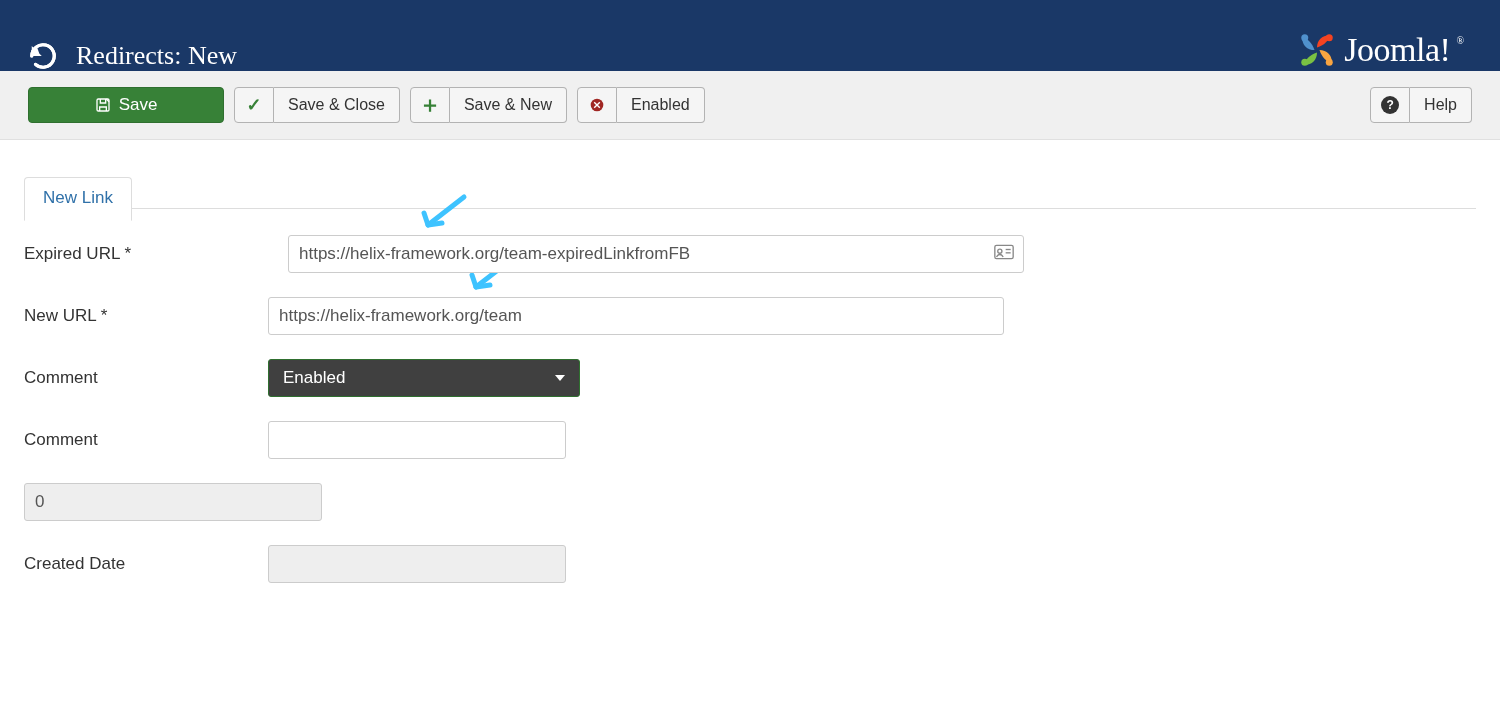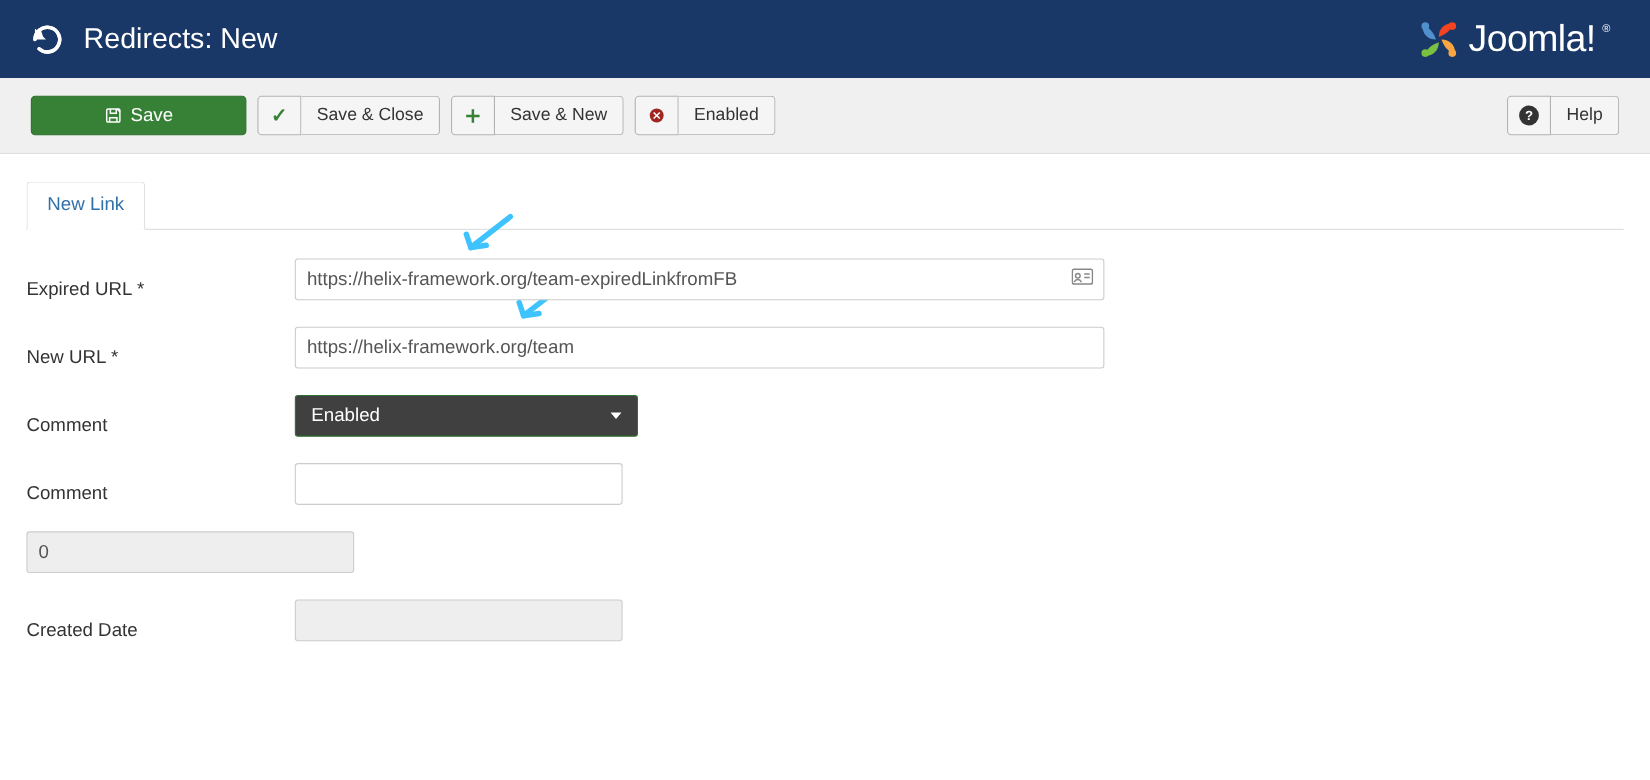--- a/index.html
+++ b/index.html
@@ -7,23 +7,24 @@
     font-family: -apple-system, BlinkMacSystemFont, "Segoe UI", Helvetica, Arial, sans-serif;
     font-size: 16px;
     color: #333;
     background: #fff;
     width: 1500px;
   }
   .header {
     background: #1a3867;
     height: 71px;
     display: flex;
-    align-items: center;
+    align-items: flex-end;
     padding: 0 28px;
     justify-content: space-between;
+    font-family: Liberation Serif, serif;
   }
   .header-left { display: flex; align-items: center; gap: 18px; }
   .header-title { color: #fff; font-size: 26px; font-weight: 400; }
   .refresh-icon { color: #fff; }
   .joomla-logo { display: flex; align-items: center; gap: 6px; margin-right: 8px;}
   .joomla-text { color: #fff; font-size: 34px; font-weight: 400; letter-spacing: -0.5px;}
   .joomla-mark { width:42px; height:42px; }
   .toolbar {
     background: #f0f0f0;
     border-bottom: 1px solid #e0e0e0;
@@ -63,41 +64,41 @@
   .tab-row { border-bottom: 1px solid #ddd; display:flex; }
   .tab {
     padding: 10px 18px 12px 18px;
     border: 1px solid #ddd;
     border-bottom-color: #fff;
     border-radius: 4px 4px 0 0;
     background: #fff;
     color: #3071a9;
     font-size: 17px;
     position: relative;
-    top: 1px;
+    top: 13px;
   }
   .form { padding-top: 26px; position:relative;}
-  .form-row { display:flex; align-items:flex-end; margin-bottom: 24px; }
+  .form-row { display:flex; align-items:center; margin-bottom: 24px; }
   .form-label { width: 244px; color:#333; font-size:17px; }
   .text-input {
     width: 736px; height: 38px; padding: 6px 10px;
     border:1px solid #ccc; border-radius:3px; font-size:17px; color:#555;
   }
   .text-input-sm { width: 298px; }
   .text-input[readonly] { background:#eee; color:#555; }
   .select-enabled {
     width: 312px; height:38px; background:#404040; border:1px solid #2f6f2f;
     border-radius:3px; display:flex; align-items:center; justify-content:space-between;
     padding: 0 14px; color:#fff; font-size:17px; cursor:pointer;
   }
   .caret-down {
     width:0; height:0; border-left:5px solid transparent; border-right:5px solid transparent;
     border-top:6px solid #fff;
   }
-  .expired-wrap { position: relative; width:736px;}
+  .expired-wrap { position: relative; width:736px;margin-left:20px;}
   .expired-wrap .input-icon {
     position:absolute; right:10px; top:50%; transform:translateY(-50%);
     color:#888;
   }
   
   .arrow-anno {
     position:absolute; color:#3ec3ff;
     pointer-events:none;
   }
 </style>

